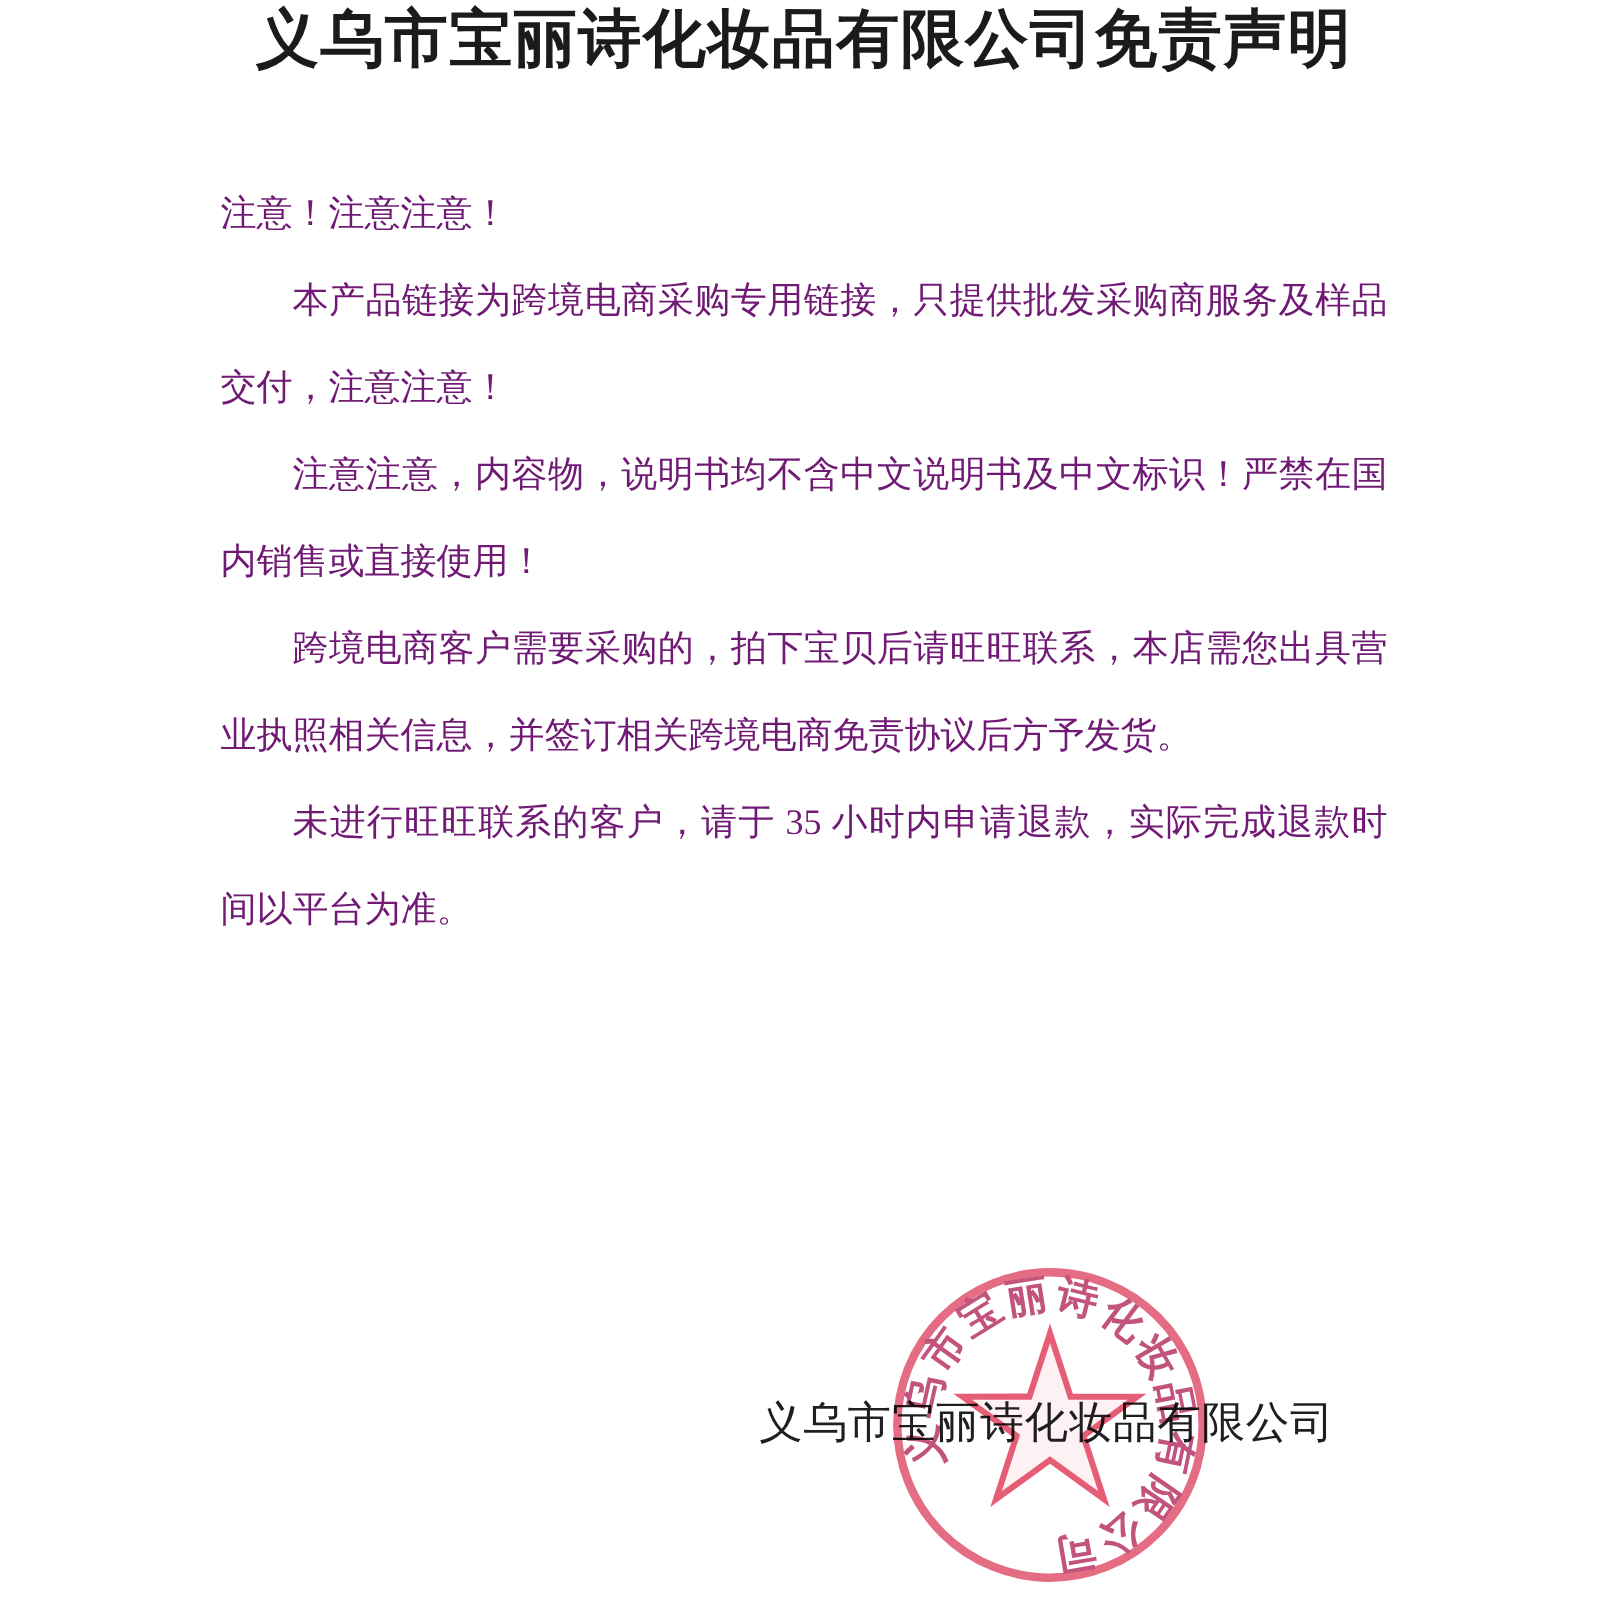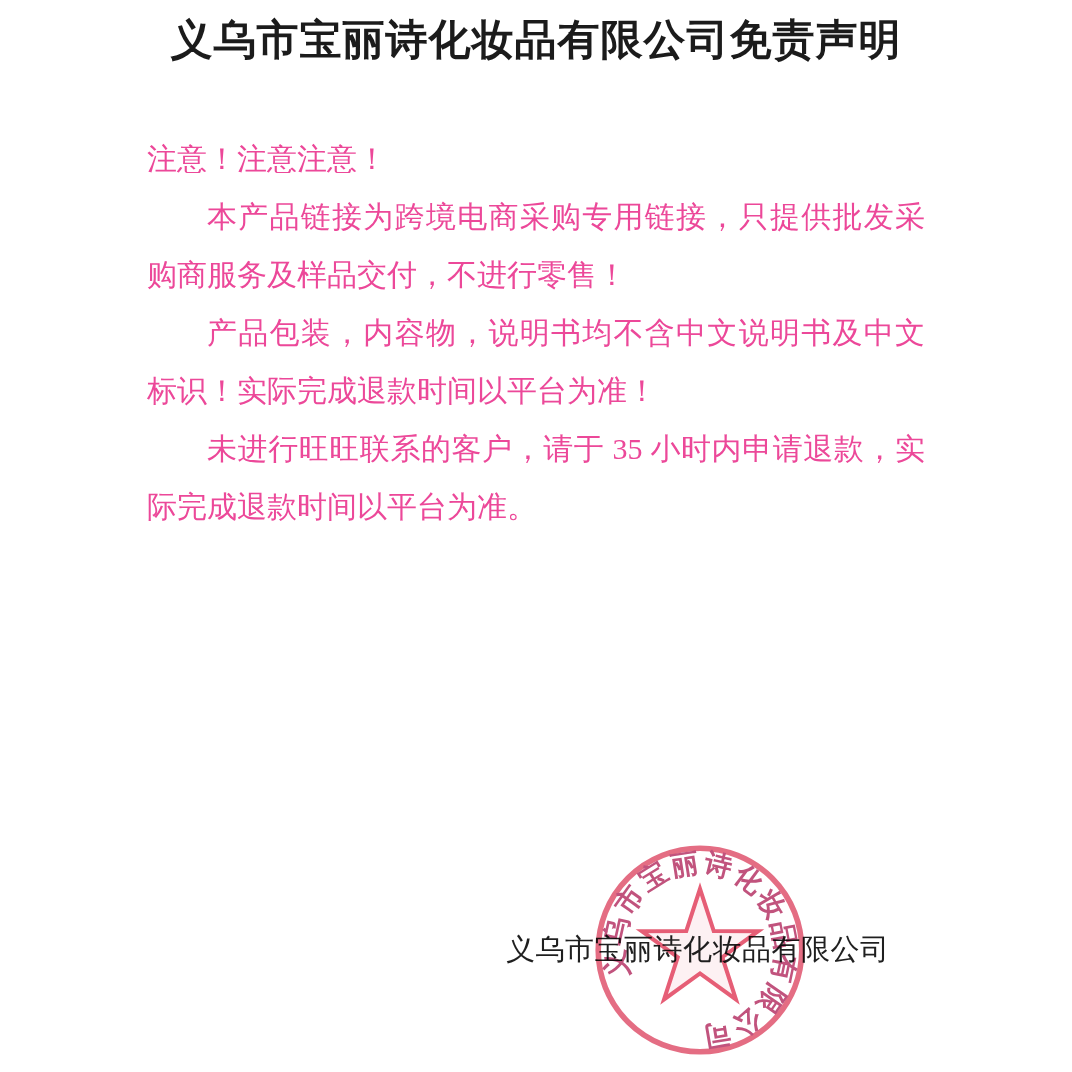--- a/index.html
+++ b/index.html
@@ -12,37 +12,35 @@
     width: 1072px;
     height: 1072px;
     margin: 0 auto;
     background: #ffffff;
     overflow: hidden;
     font-family: "Liberation Serif", "DejaVu Serif", serif;
     color: #1c1c1c;
   }
   .doc-title {
     margin: 0;
-    padding-top: 16px;
     text-align: center;
     font-size: 42px;
     line-height: 54px;
     font-weight: 700;
     letter-spacing: 1px;
     color: #1b1b1b;
-    font-family: Liberation Mono, monospace;
   }
   .doc-body {
     margin: 60px auto 0 auto;
     width: 778px;
-    font-size: 30px;
+    font-size: 24px;
     line-height: 58px;
     text-align: justify;
     text-align-last: left;
-    color: #ec4899;
+    color: #701a75;
     font-family: Liberation Serif, serif;
   }
   .doc-body p {
     margin: 0;
   }
   .doc-body p.indent {
     text-indent: 2em;
   }
   .signature {
     position: absolute;
@@ -72,22 +70,23 @@
 </style>
 </head>
 <body>
 
 <div class="page">
 
   <h1 class="doc-title">义乌市宝丽诗化妆品有限公司免责声明</h1>
 
   <div class="doc-body" id="doc-body">
       <p class="no-indent">注意！注意注意！</p>
-      <p class="indent">本产品链接为跨境电商采购专用链接，只提供批发采购商服务及样品交付，不进行零售！</p>
-      <p class="indent">产品包装，内容物，说明书均不含中文说明书及中文标识！实际完成退款时间以平台为准！</p>
+      <p class="indent">本产品链接为跨境电商采购专用链接，只提供批发采购商服务及样品交付，注意注意！</p>
+      <p class="indent">注意注意，内容物，说明书均不含中文说明书及中文标识！严禁在国内销售或直接使用！</p>
+      <p class="indent">跨境电商客户需要采购的，拍下宝贝后请旺旺联系，本店需您出具营业执照相关信息，并签订相关跨境电商免责协议后方予发货。</p>
       <p class="indent">未进行旺旺联系的客户，请于 35 小时内申请退款，实际完成退款时间以平台为准。</p>
     </div>
 
   <span class="signature">义乌市宝丽诗化妆品有限公司</span>
 
   <svg class="seal" viewBox="0 0 224 224" aria-hidden="true">
 
     <circle id="seal-ring" cx="112" cy="112" r="100" fill="none" stroke="#e26078" stroke-width="5.5"></circle>
 
     <path id="seal-text-path" fill="none" d="M 42.5,137.3 A 74,74 0 1,1 181.5,86.7 A 74,74 0 1,1 42.5,137.3"></path>

